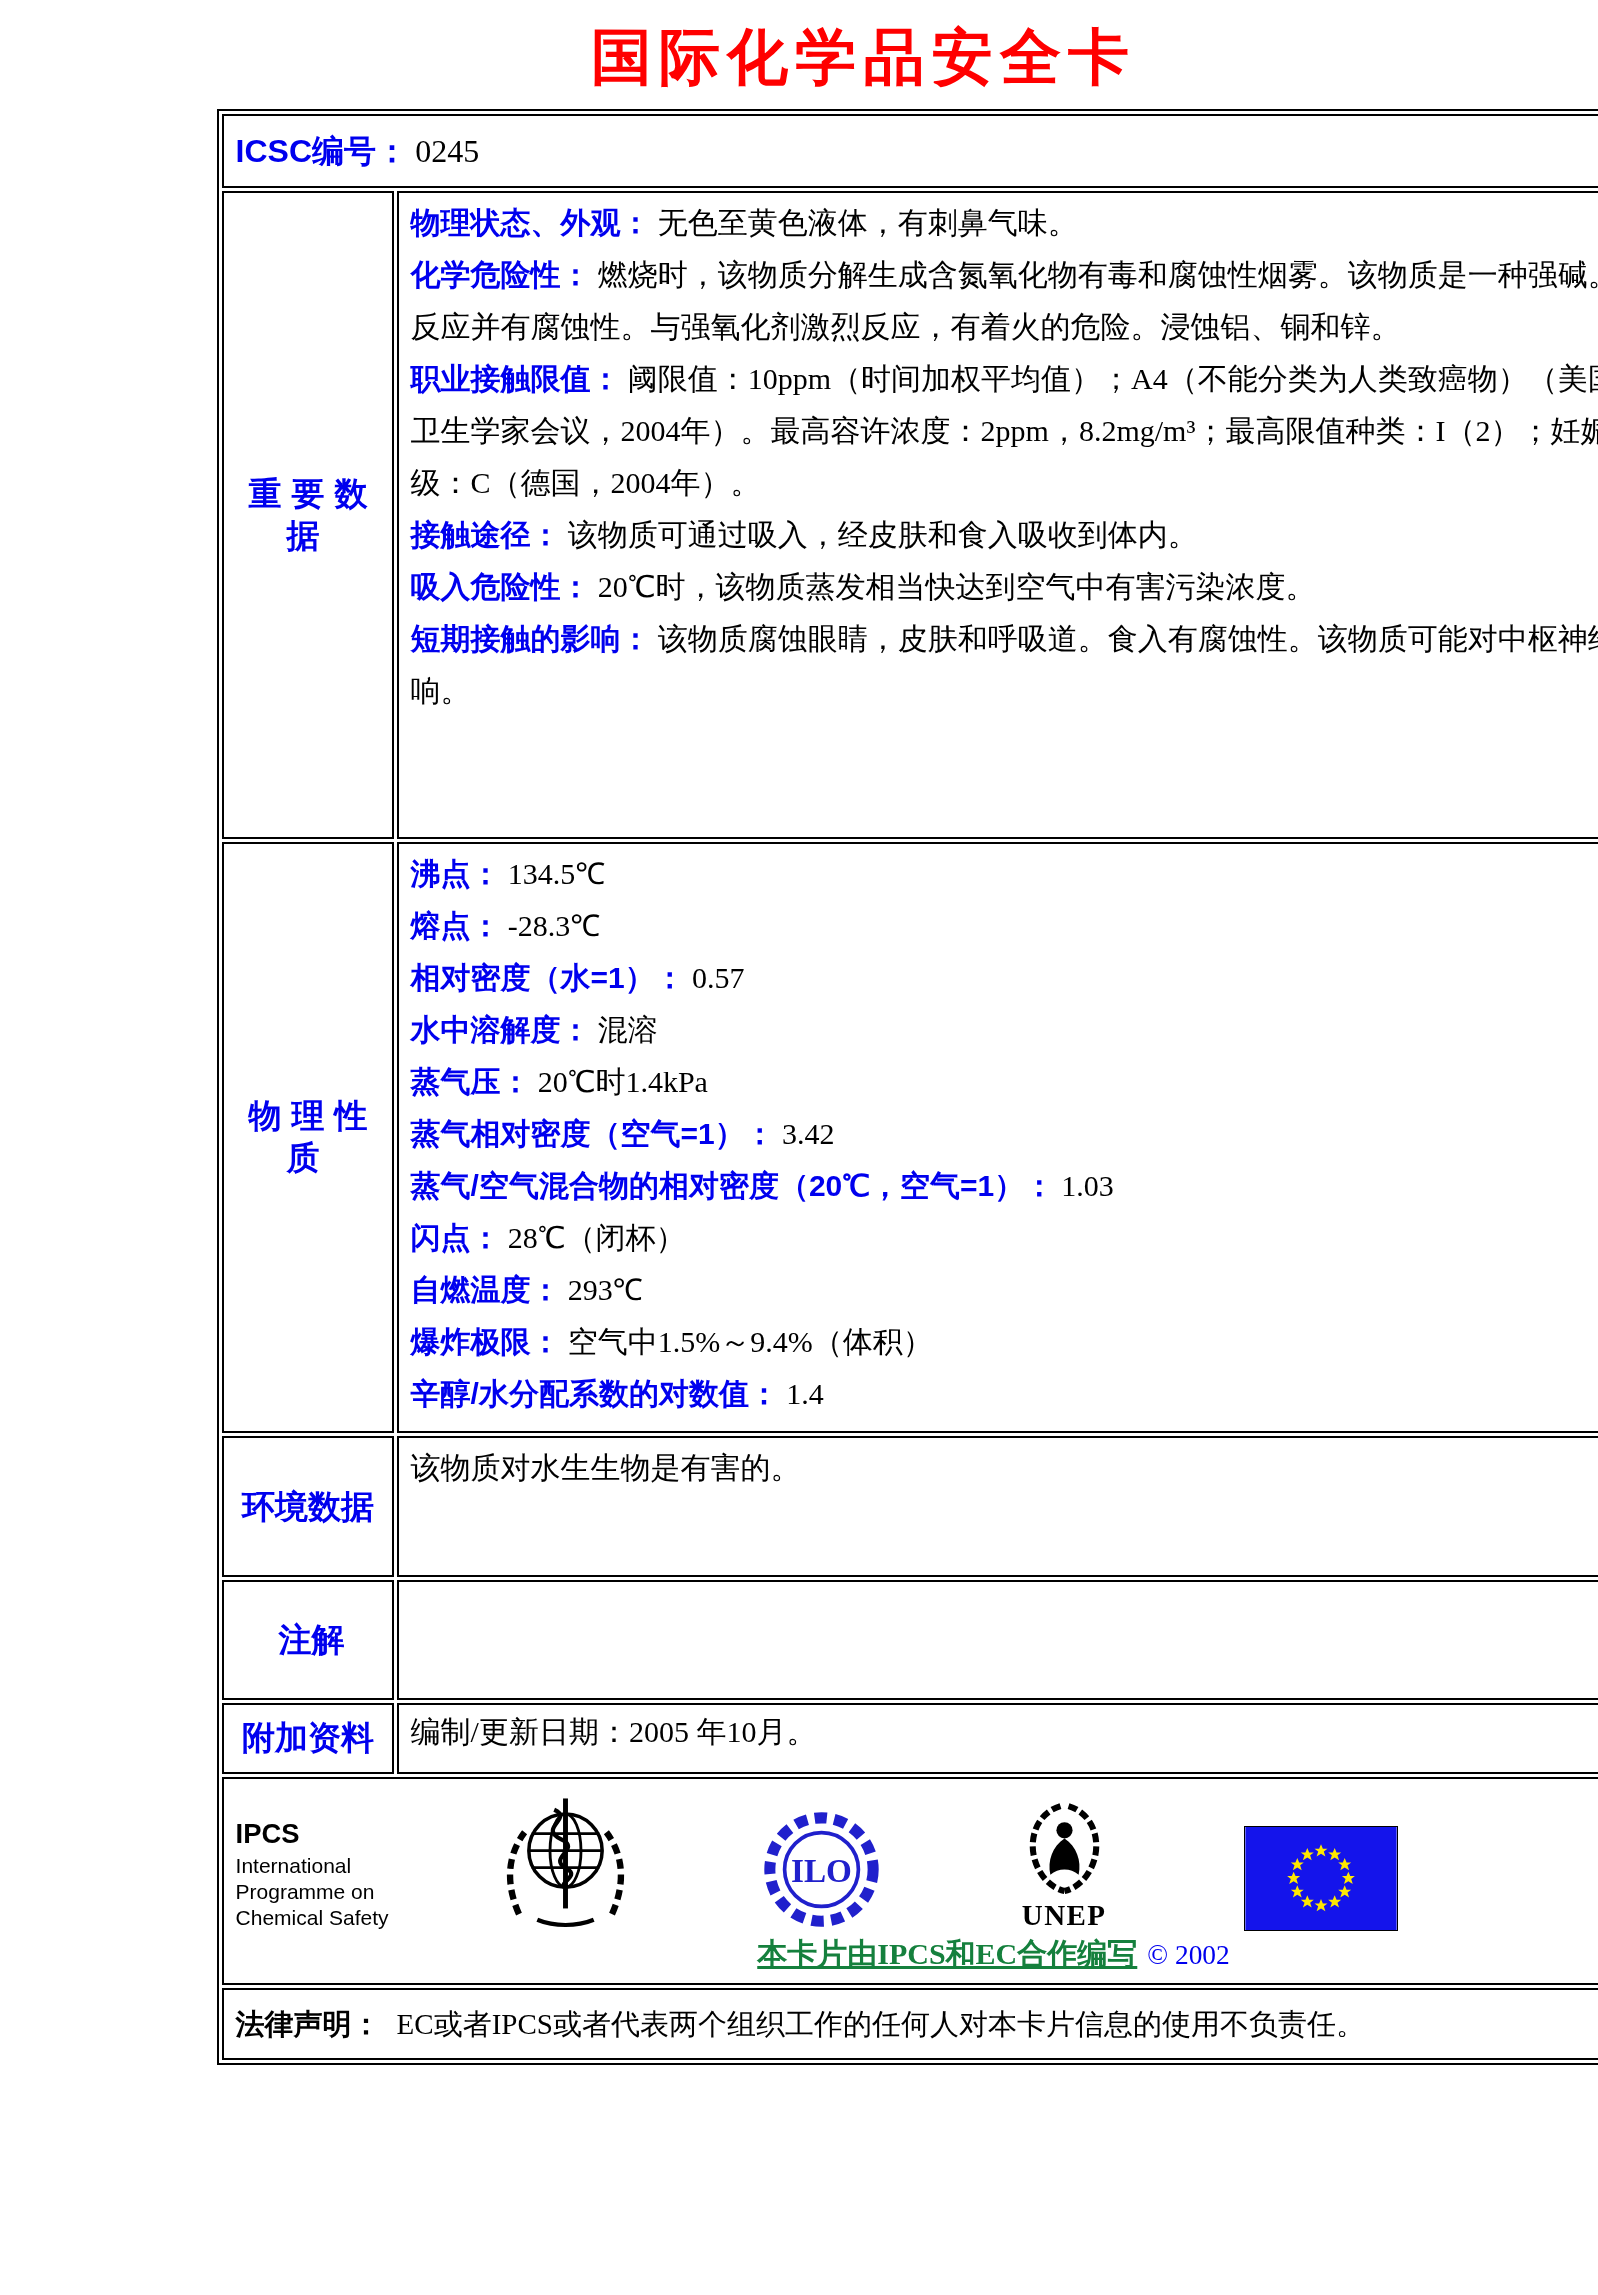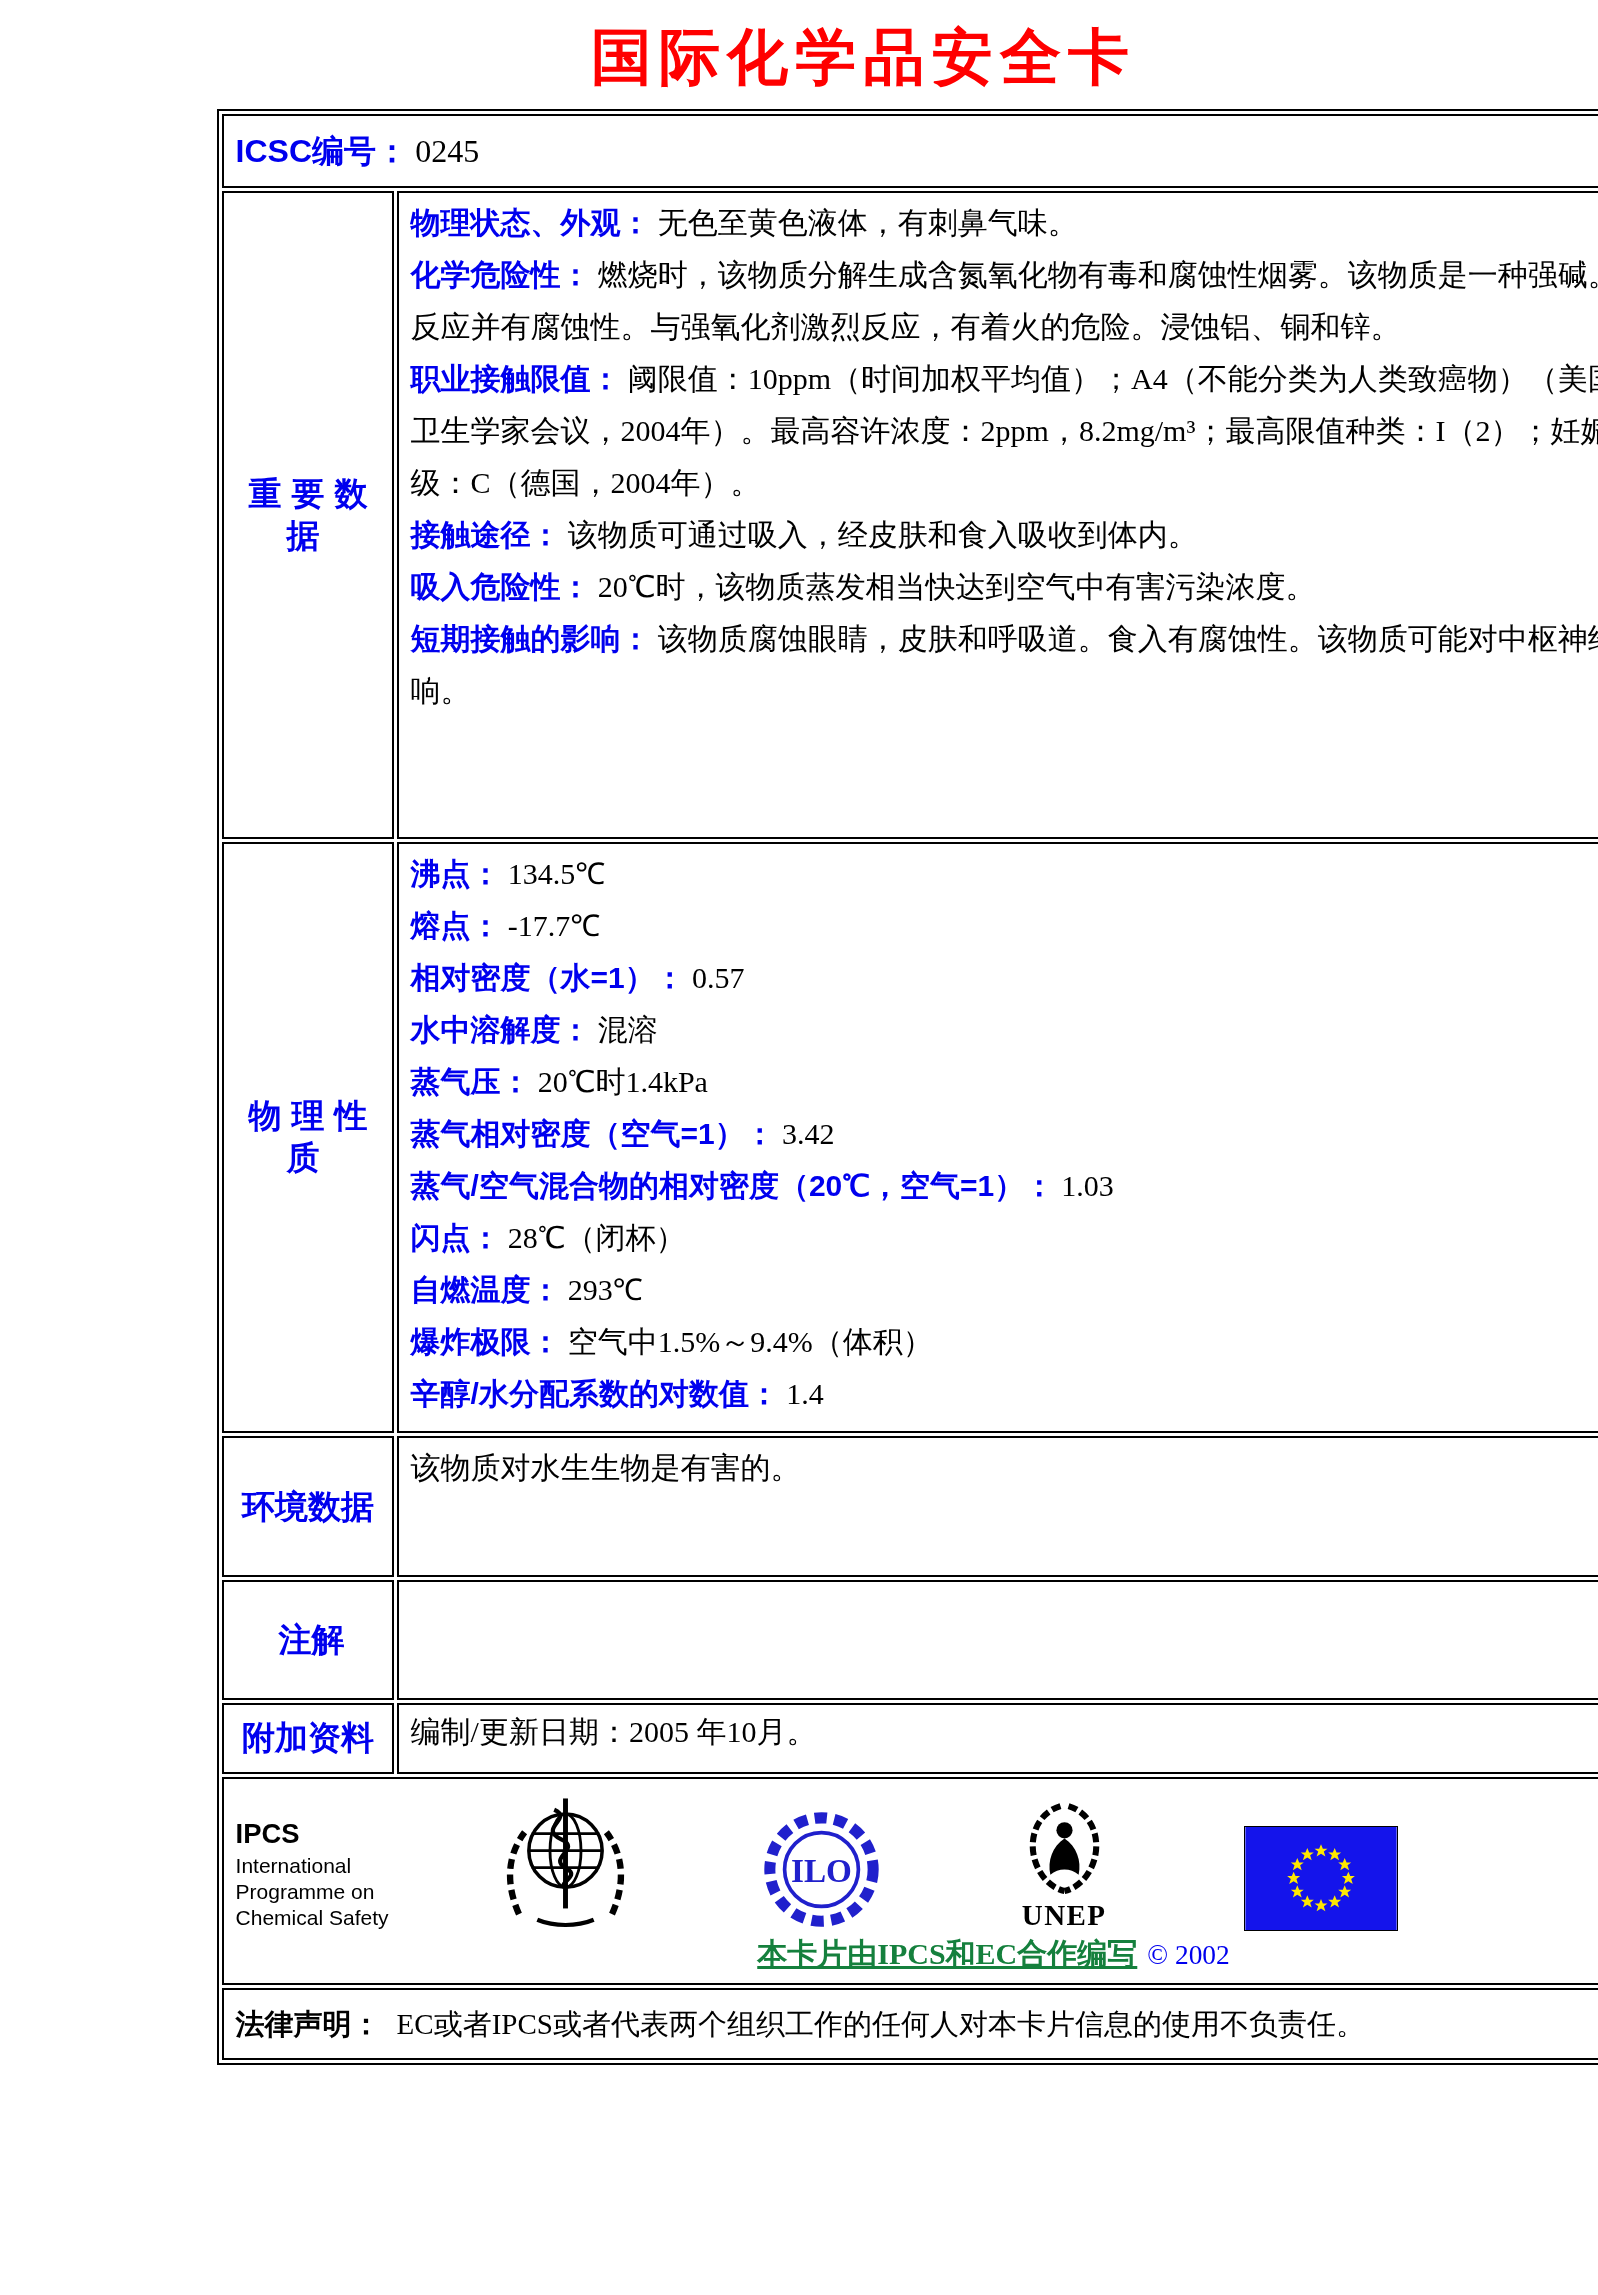--- a/index.html
+++ b/index.html
@@ -76,21 +76,21 @@
           <div class="item"><span class="k">接触途径：</span><span>该物质可通过吸入，经皮肤和食入吸收到体内。</span></div>
           <div class="item"><span class="k">吸入危险性：</span><span>20℃时，该物质蒸发相当快达到空气中有害污染浓度。</span></div>
           <div class="item"><span class="k">短期接触的影响：</span><span>该物质腐蚀眼睛，皮肤和呼吸道。食入有腐蚀性。该物质可能对中枢神经系统有影响。</span></div>
         </td>
       </tr>
 
       <tr>
         <td class="label-cell sp h-physical">物理性质</td>
         <td class="h-physical">
           <div class="item"><span class="k">沸点：</span><span>134.5℃</span></div>
-          <div class="item"><span class="k">熔点：</span><span>-17.7℃</span></div>
+          <div class="item"><span class="k">熔点：</span><span>-28.3℃</span></div>
           <div class="item"><span class="k">相对密度（水=1）：</span><span>0.57</span></div>
           <div class="item"><span class="k">水中溶解度：</span><span>混溶</span></div>
           <div class="item"><span class="k">蒸气压：</span><span>20℃时1.4kPa</span></div>
           <div class="item"><span class="k">蒸气相对密度（空气=1）：</span><span>3.42</span></div>
           <div class="item"><span class="k">蒸气/空气混合物的相对密度（20℃，空气=1）：</span><span>1.03</span></div>
           <div class="item"><span class="k">闪点：</span><span>28℃（闭杯）</span></div>
           <div class="item"><span class="k">自燃温度：</span><span>293℃</span></div>
           <div class="item"><span class="k">爆炸极限：</span><span>空气中1.5%～9.4%（体积）</span></div>
           <div class="item"><span class="k">辛醇/水分配系数的对数值：</span><span>1.4</span></div>
         </td>

